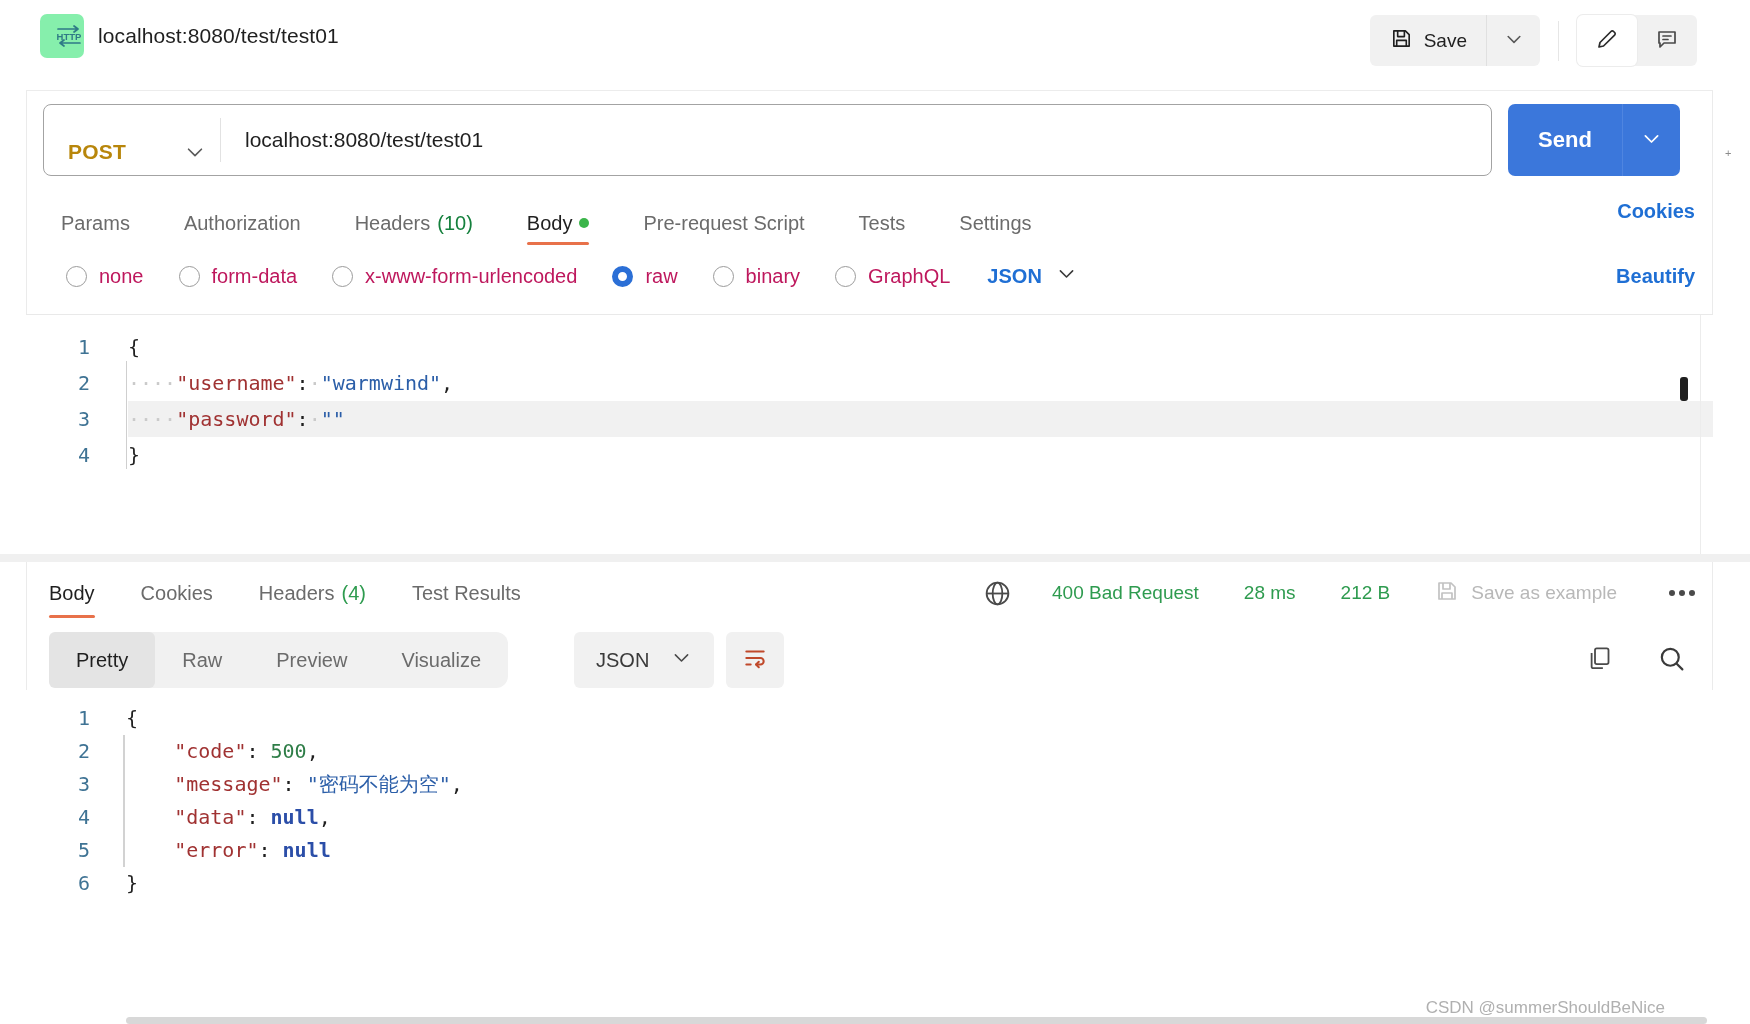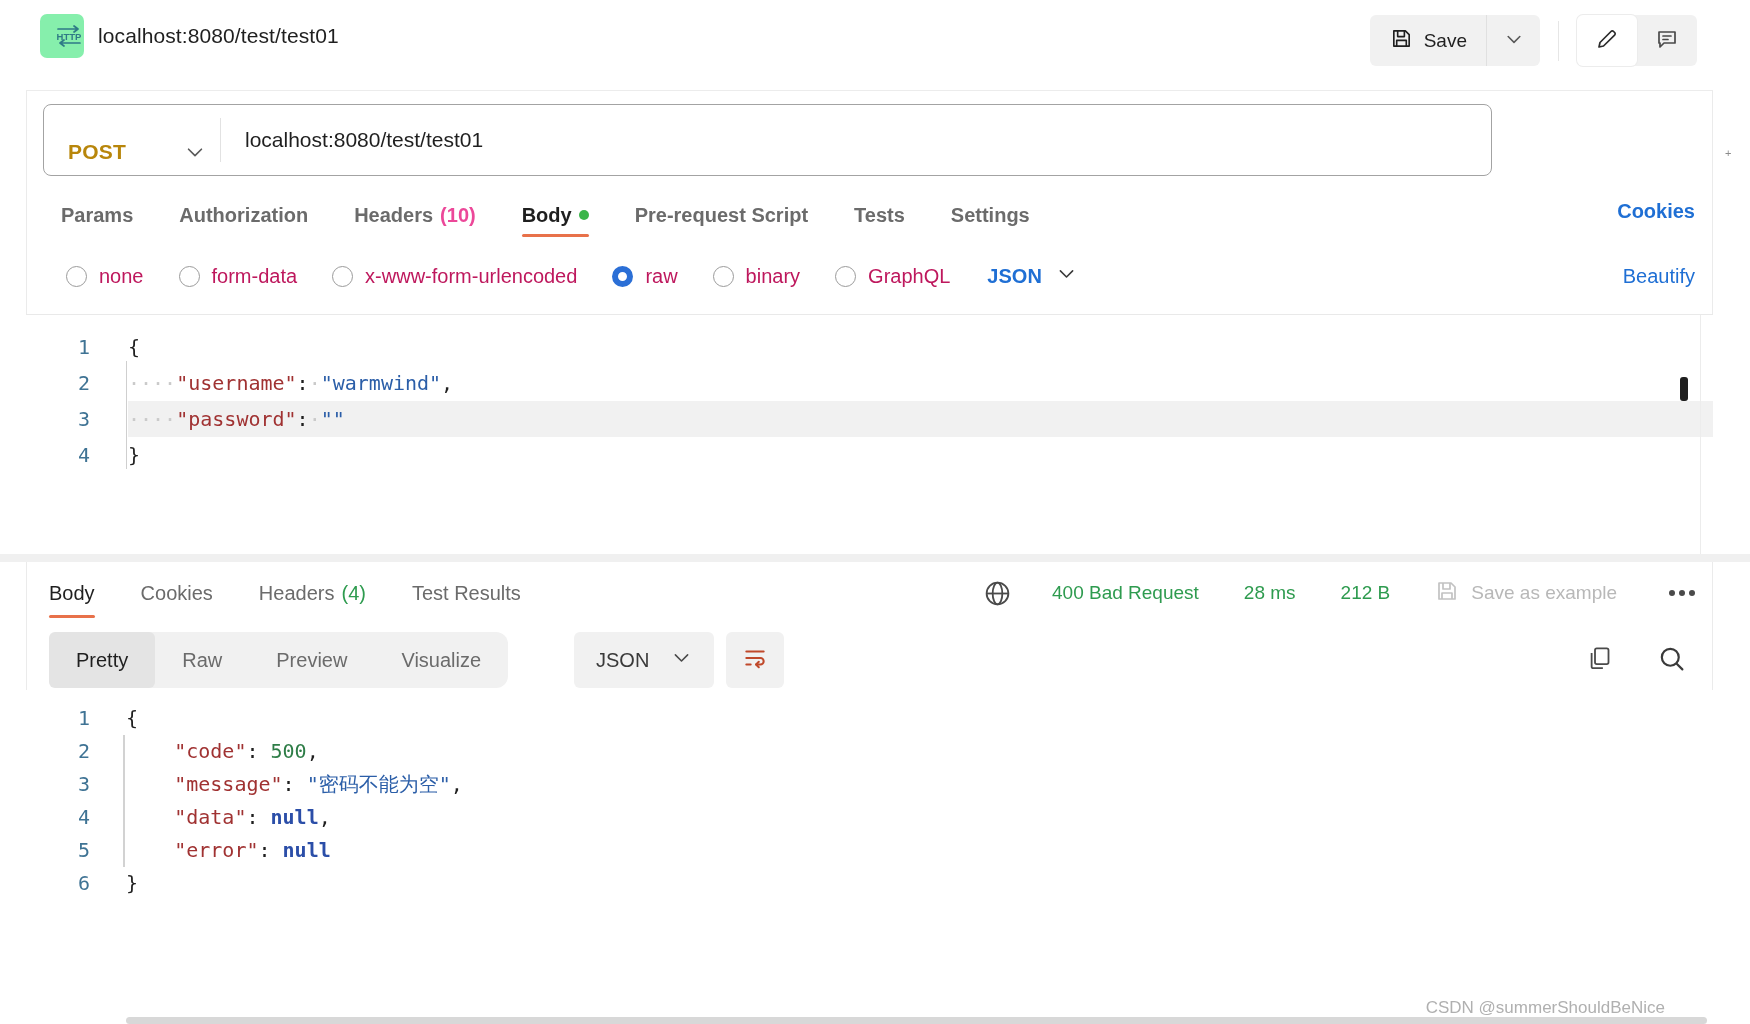--- a/index.html
+++ b/index.html
@@ -40,36 +40,36 @@
   .method-caret{margin-left:auto;margin-right:14px;display:flex;align-items:center;}
   .vsep{width:1px;height:44px;background:#e2e2e2;}
   .url-input{flex:1;padding-left:24px;font-size:21px;color:#1f1f1f;background:transparent;border:0;outline:none;
              font-family:"Liberation Sans","DejaVu Sans",sans-serif;height:100%;}
   .send-group{position:absolute;left:1482px;top:3px;height:72px;display:flex;border-radius:7px;overflow:hidden;background:#3b77db;}
   .send-btn{display:flex;align-items:center;justify-content:center;width:114px;color:#fff;font-size:22px;font-weight:bold;cursor:pointer;}
   .send-caret{width:57px;display:flex;align-items:center;justify-content:center;cursor:pointer;border-left:1px solid #4f85e0;}
 
   
   .reqtabs{position:absolute;left:26px;top:181px;right:37px;height:60px;}
-  .tabs{position:absolute;left:16px;top:4px;display:flex;align-items:center;gap:8px;height:60px;font-weight:bold;}
+  .tabs{position:absolute;left:16px;top:12px;display:flex;align-items:center;gap:16px;height:60px;}
   .tab{position:relative;padding:0 19px;height:60px;display:flex;align-items:center;gap:7px;font-size:20px;color:#6b6b6b;cursor:pointer;}
   .tab.active{color:#1f1f1f;}
-  .tab .count{color:#ec4899;}
+  .tab .count{color:#15803d;}
   .tab .dot{width:10px;height:10px;border-radius:50%;background:#3bb54a;display:inline-block;}
   .tab .underline{position:absolute;left:19px;right:19px;bottom:8px;height:3px;background:#e8714a;border-radius:2px;}
   .cookies-link{position:absolute;right:18px;top:0;height:60px;display:flex;align-items:center;font-size:20px;color:#1f6fd4;font-weight:bold;cursor:pointer;}
 
   
   .radiorow{position:absolute;left:26px;top:248px;right:37px;height:56px;}
   .radios{position:absolute;left:40px;top:0;height:56px;display:flex;align-items:center;gap:0;}
   .radio{display:flex;align-items:center;gap:12px;margin-right:35px;font-size:20px;color:#be185d;cursor:pointer;}
   .rc{width:21px;height:21px;border-radius:50%;border:1.6px solid #9b9b9b;box-sizing:border-box;background:#fff;}
   .radio.sel .rc{border:6px solid #2b6fd6;background:#fff;}
   .fmt-select{display:flex;align-items:center;gap:14px;margin-left:2px;font-size:20px;color:#1f6fd4;font-weight:bold;cursor:pointer;}
-  .beautify{position:absolute;right:18px;top:0;height:56px;display:flex;align-items:center;font-size:20px;color:#1f6fd4;font-weight:normal;cursor:pointer;}
+  .beautify{position:absolute;right:18px;top:0;height:56px;display:flex;align-items:center;font-size:20px;color:#1f6fd4;font-weight:bold;cursor:pointer;}
 
   
   .reqeditor{position:absolute;left:26px;top:314px;right:37px;height:240px;background:#fff;border-top:1px solid #e9e9e9;}
   .code{position:relative;height:100%;overflow:hidden;
         font-family:"DejaVu Sans Mono","Liberation Mono",monospace;font-size:20px;line-height:36px;}
   .gutter{position:absolute;left:0;top:0;width:78px;height:100%;text-align:right;padding-top:14px;box-sizing:border-box;}
   .gutter div{color:#3f7394;padding-right:14px;height:36px;}
   .codearea{position:absolute;left:102px;top:0;right:0;padding-top:14px;}
   .cl{height:36px;white-space:pre;position:relative;}
   .cl.hl{background:#f1f1f1;}
@@ -190,20 +190,30 @@
       <div class="method">
         <span class="method-label">POST</span>
         <span class="method-caret">
           <svg width="22" height="22" viewBox="0 0 24 24" fill="none" stroke="#5a5a5a" stroke-width="1.8" stroke-linecap="round" stroke-linejoin="round">
               <path d="M5 9l7 7 7-7"></path>
             </svg>
         </span>
       </div>
       <div class="vsep"></div>
       <input class="url-input" value="localhost:8080/test/test01" style="">
+    </div>
+    <div class="send-group">
+      <div class="send-btn">Send</div>
+      <div class="send-caret">
+        <span>
+          <svg width="21" height="21" viewBox="0 0 24 24" fill="none" stroke="#ffffff" stroke-width="2" stroke-linecap="round" stroke-linejoin="round">
+              <path d="M5 9l7 7 7-7"></path>
+            </svg>
+        </span>
+      </div>
     </div>
   </div>
 
   <div class="reqtabs">
     <div class="tabs">
       <div class="tab">
         <span>Params</span>
       </div>
       <div class="tab">
         <span>Authorization</span>

